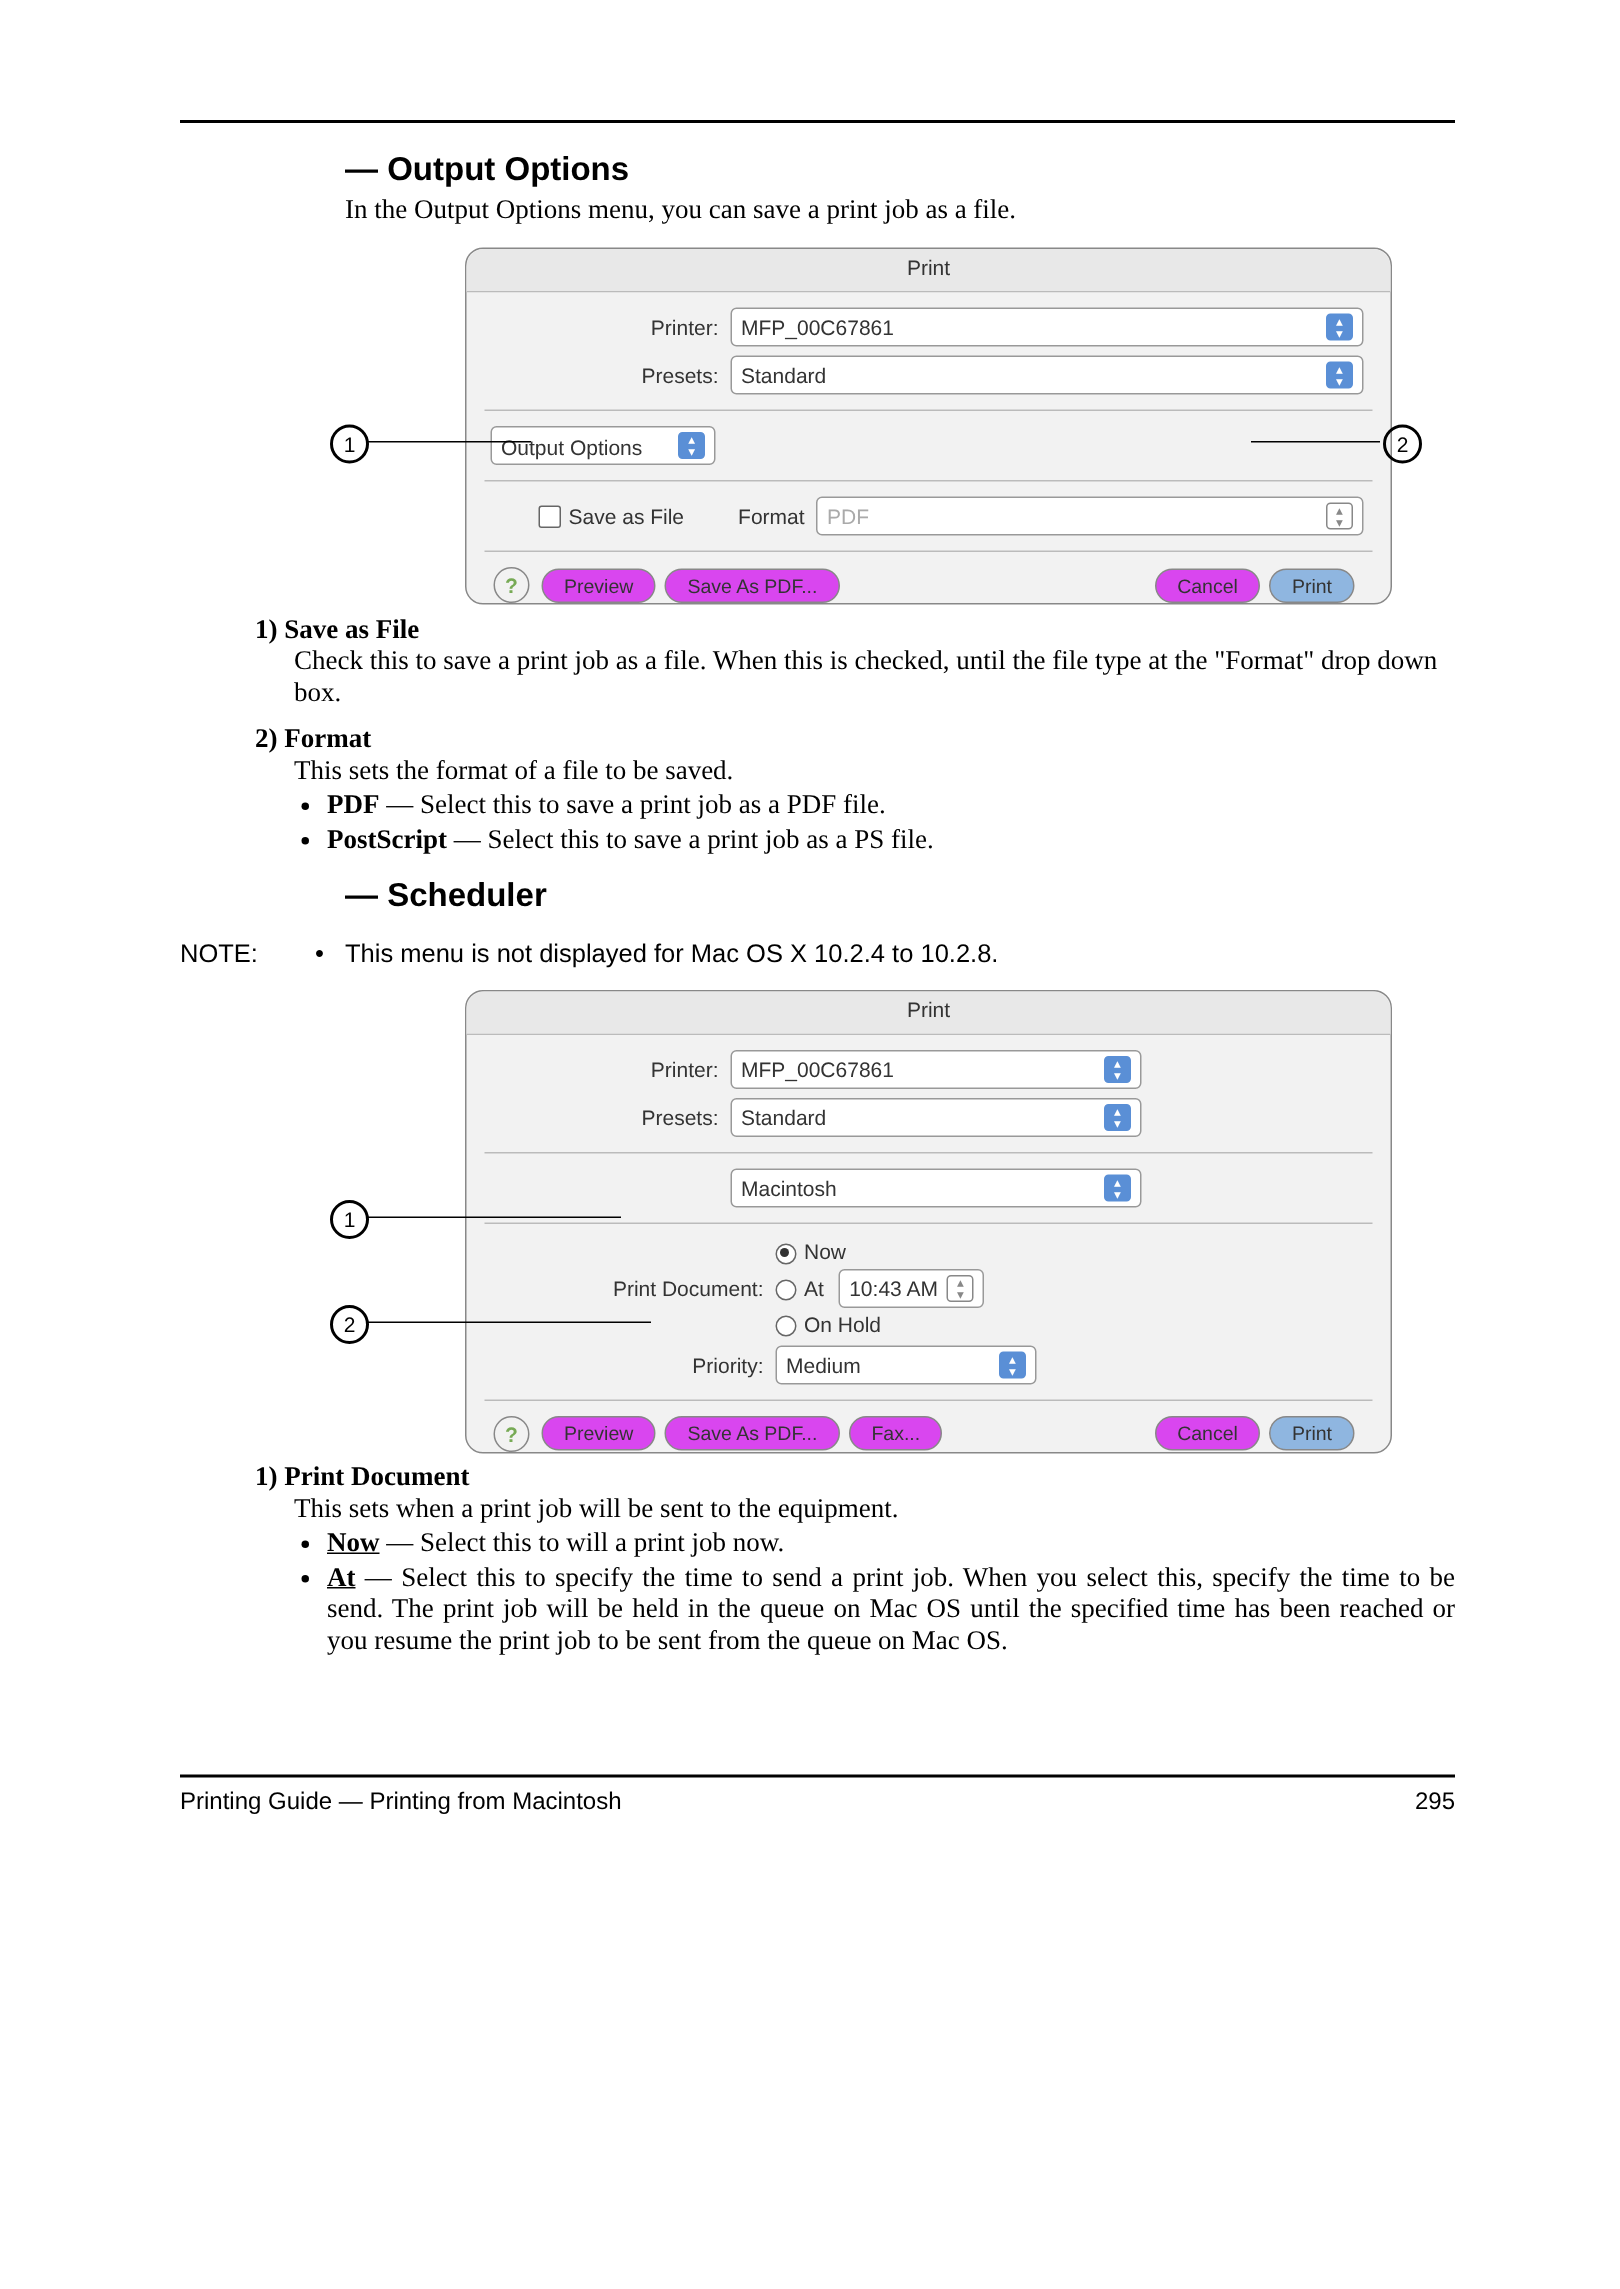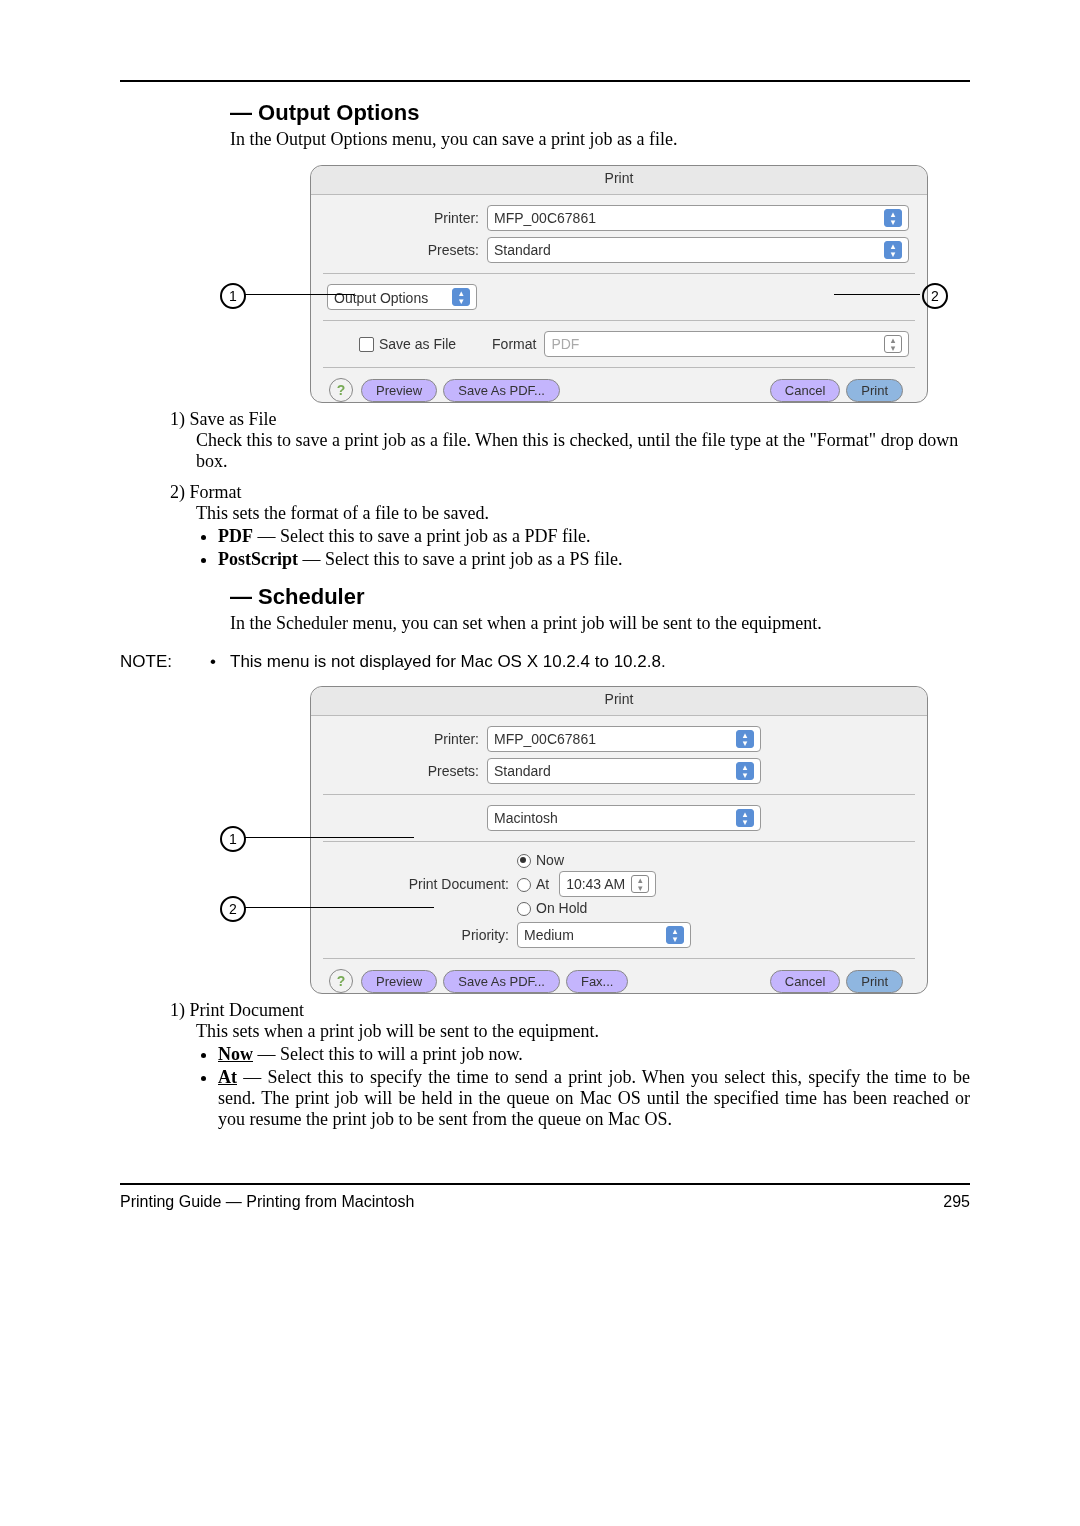--- a/index.html
+++ b/index.html
@@ -11,33 +11,33 @@
 .dialog-wrap{position:relative;margin:14px 0 14px 60px}
 .dialog{border:1px solid #888;border-radius:12px;background:#f2f2f2;padding:10px 18px 0;font-family:"Lucida Grande",Helvetica,Arial,sans-serif;font-size:14px;color:#333;margin-left:80px;width:580px}
 .dialog .title-bar{text-align:center;font-size:14px;padding:4px 0 8px;border-bottom:1px solid #bbb;margin:-10px -18px 10px;background:#e8e8e8;border-radius:12px 12px 0 0}
 .row{display:flex;align-items:center;margin:6px 0}
 .lab{width:150px;text-align:right;padding-right:8px}
 .field{flex:1;background:#fff;border:1px solid #999;border-radius:4px;padding:3px 6px;position:relative;display:flex;align-items:center;justify-content:space-between}
 .stepper{display:inline-block;width:16px;height:16px;border:1px solid #888;border-radius:3px;font-size:9px;line-height:8px;text-align:center;background:#fff;color:#888}
 .stepper-blue{background:#5a8fd6;border-color:#5a8fd6;color:#fff}
 .hr{border-top:1px solid #bbb;margin:10px -6px}
 .sec-select{display:inline-block;background:#fff;border:1px solid #999;border-radius:4px;padding:3px 6px;margin-left:2px}
-.btn{display:inline-block;border:1px solid #888;border-radius:14px;padding:3px 14px;background:#c4b5fd;font-size:13px;margin-right:6px}
+.btn{display:inline-block;border:1px solid #888;border-radius:14px;padding:3px 14px;background:#d946ef;font-size:13px;margin-right:6px}
 .btn.primary{background:#8fb6e0}
 .btn-bar{display:flex;justify-content:space-between;align-items:center;margin-top:10px}
 .btn-bar .left,.btn-bar .right{display:flex;align-items:center}
 .help{display:inline-flex;width:22px;height:22px;border:1px solid #888;border-radius:50%;align-items:center;justify-content:center;font-weight:bold;color:#7a5;margin-right:8px}
 .callout-num{position:absolute;width:22px;height:22px;border:2px solid #000;border-radius:50%;font-family:Helvetica,Arial,sans-serif;font-size:14px;display:flex;align-items:center;justify-content:center}
 .callout-line{position:absolute;border-top:1.5px solid #000}
 .checkbox{display:inline-block;width:13px;height:13px;border:1px solid #666;border-radius:2px;background:#fff;margin-right:5px;vertical-align:middle}
 .radio{display:inline-block;width:12px;height:12px;border:1px solid #666;border-radius:50%;background:#fff;margin-right:5px;vertical-align:middle;position:relative}
 .radio.sel::after{content:"";position:absolute;left:2px;top:2px;width:6px;height:6px;border-radius:50%;background:#333}
 ol.items{list-style:none;padding-left:0;margin:10px 0 14px}
 ol.items>li{margin-bottom:10px}
-.item-head{font-weight:normal;font-size:18px}
+.item-head{font-weight:bold;font-size:18px}
 .sub{margin-left:26px;font-size:18px}
 .sub ul{margin:2px 0;padding-left:22px}
 .sub ul li{list-style:disc;margin:2px 0}
 .note-row{display:flex;font-family:Helvetica,Arial,sans-serif;font-size:17px;margin:16px 0 6px -50px}
 .note-row .lbl{width:90px}
 .note-row .bullet{width:20px}
 .footer{position:absolute;bottom:45px;left:120px;right:110px;display:flex;justify-content:space-between;font-family:Helvetica,Arial,sans-serif;font-size:16px;border-top:2px solid #000;padding-top:8px}
 .grey{color:#aaa}
 </style>
 </head>
@@ -118,21 +118,20 @@
         <ul>
           <li><b>PDF</b><span> — Select this to save a print job as a PDF file.</span></li>
           <li><b>PostScript</b><span> — Select this to save a print job as a PS file.</span></li>
         </ul>
       </div>
     </li>
   </ol>
 
   <div class="indent">
     <div class="heading">— Scheduler</div>
-    <div class="body-text">In the Scheduler menu, you can set when a print job will be sent to the equipment.</div>
   </div>
 
   <div class="note-row">
     <span class="lbl">NOTE:</span>
       <span class="bullet">•</span>
       <span>This menu is not displayed for Mac OS X 10.2.4 to 10.2.8.</span>
   </div>
 
   <div class="dialog-wrap" style="height:300px">
     <div class="callout-num" style="left:-10px;top:140px">1</div>

